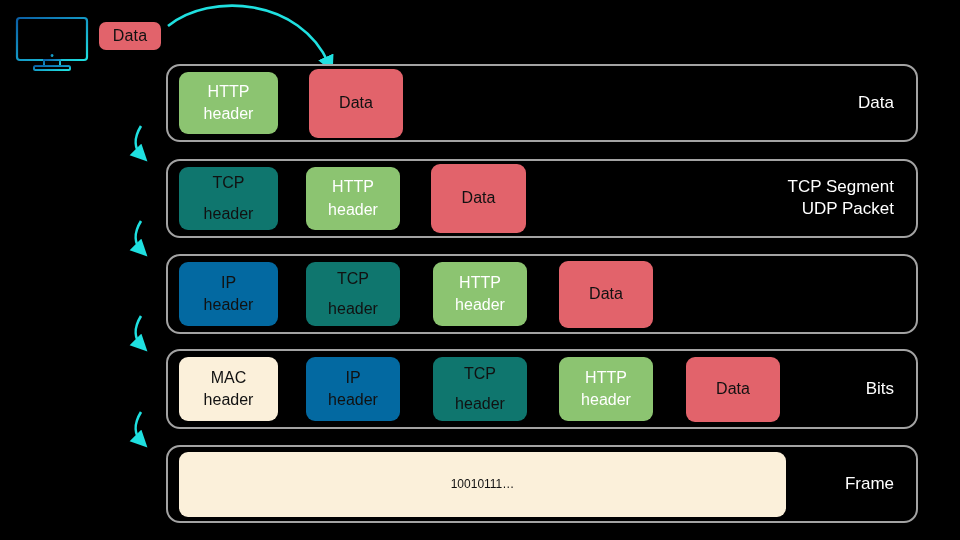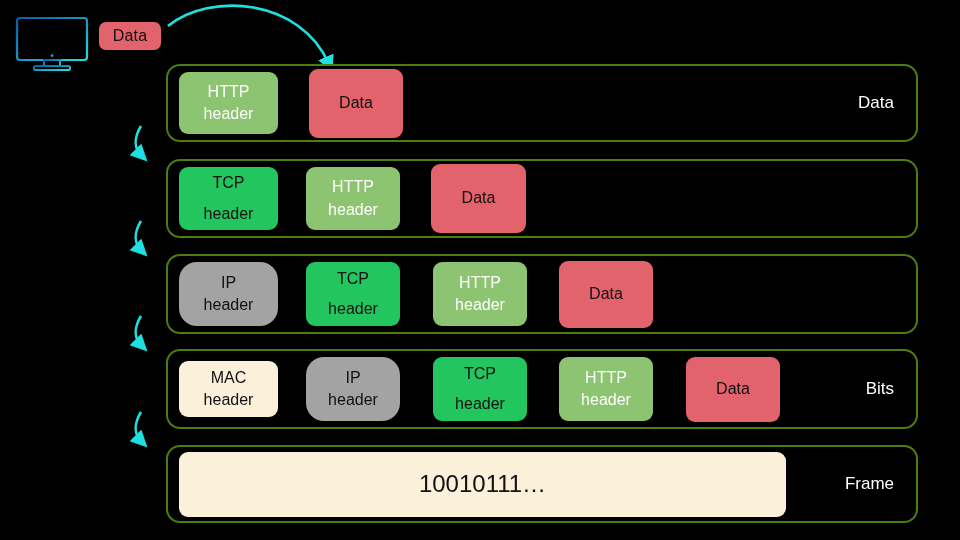--- a/index.html
+++ b/index.html
@@ -59,21 +59,21 @@
     height: 540px;
     pointer-events: none;
   }
 
   
   .pdu-row {
     position: absolute;
     left: 166px;
     width: 752px;
     box-sizing: border-box;
-    border: 2px solid #4d7c0f;
+    border: 2px solid #a3a3a3;
     border-radius: 14px;
     background: #000000;
     display: flex;
     align-items: center;
     padding-left: 11px;
   }
   .row-label {
     position: absolute;
     right: 22px;
     top: 50%;
@@ -94,24 +94,24 @@
     align-items: center;
     justify-content: center;
     font-size: 16px;
     line-height: 1.38;
     text-align: center;
     flex: none;
   }
   .chip .l1, .chip .l2 { display: block; }
   .chip.green  { background: #8CC471; color: #ffffff; }
   .chip.red    { background: #E2636B; color: #111111; }
-  .chip.blue   { background: #22c55e; color: #111111; gap: 8px; }
-  .chip.yellow { background: #a3a3a3; color: #111111; border-radius: 18px; }
+  .chip.blue   { background: #0f766e; color: #111111; gap: 8px; }
+  .chip.yellow { background: #0369a1; color: #111111; }
   .chip.cream  { background: #FBF0DA; color: #111111; }
-  .chip.bits   { background: #FBF0DA; color: #111111; font-size: 24px; }
+  .chip.bits   { background: #FBF0DA; color: #111111; font-size: 12px; }
 
   .gap { flex: none; }
 </style>
 </head>
 <body>
 
 <div id="stage">
 
   <svg id="monitor-icon" viewBox="0 0 76 56">
     <defs>
@@ -166,20 +166,22 @@
     </div>
     <div class="gap" style="width:28px;"></div>
     <div class="chip green" style="width:94px;height:63px;">
       <span class="l1">HTTP</span>
       <span class="l2">header</span>
     </div>
     <div class="gap" style="width:31px;"></div>
     <div class="chip red" style="width:95px;height:69px;">
       <span class="l1">Data</span>
     </div>
+    <div class="row-label">TCP Segment
+UDP Packet</div>
   </div>
 
   <div class="pdu-row" style="top:254px;height:80px;">
     <div class="chip yellow" style="width:99px;height:64px;">
       <span class="l1">IP</span>
       <span class="l2">header</span>
     </div>
     <div class="gap" style="width:28px;"></div>
     <div class="chip blue" style="width:94px;height:64px;">
       <span class="l1">TCP</span>
@@ -190,21 +192,21 @@
       <span class="l1">HTTP</span>
       <span class="l2">header</span>
     </div>
     <div class="gap" style="width:32px;"></div>
     <div class="chip red" style="width:94px;height:67px;">
       <span class="l1">Data</span>
     </div>
   </div>
 
   <div class="pdu-row" style="top:349px;height:80px;">
-    <div class="chip cream" style="width:99px;height:56px;">
+    <div class="chip cream" style="width:99px;height:64px;">
       <span class="l1">MAC</span>
       <span class="l2">header</span>
     </div>
     <div class="gap" style="width:28px;"></div>
     <div class="chip yellow" style="width:94px;height:64px;">
       <span class="l1">IP</span>
       <span class="l2">header</span>
     </div>
     <div class="gap" style="width:33px;"></div>
     <div class="chip blue" style="width:94px;height:64px;">

